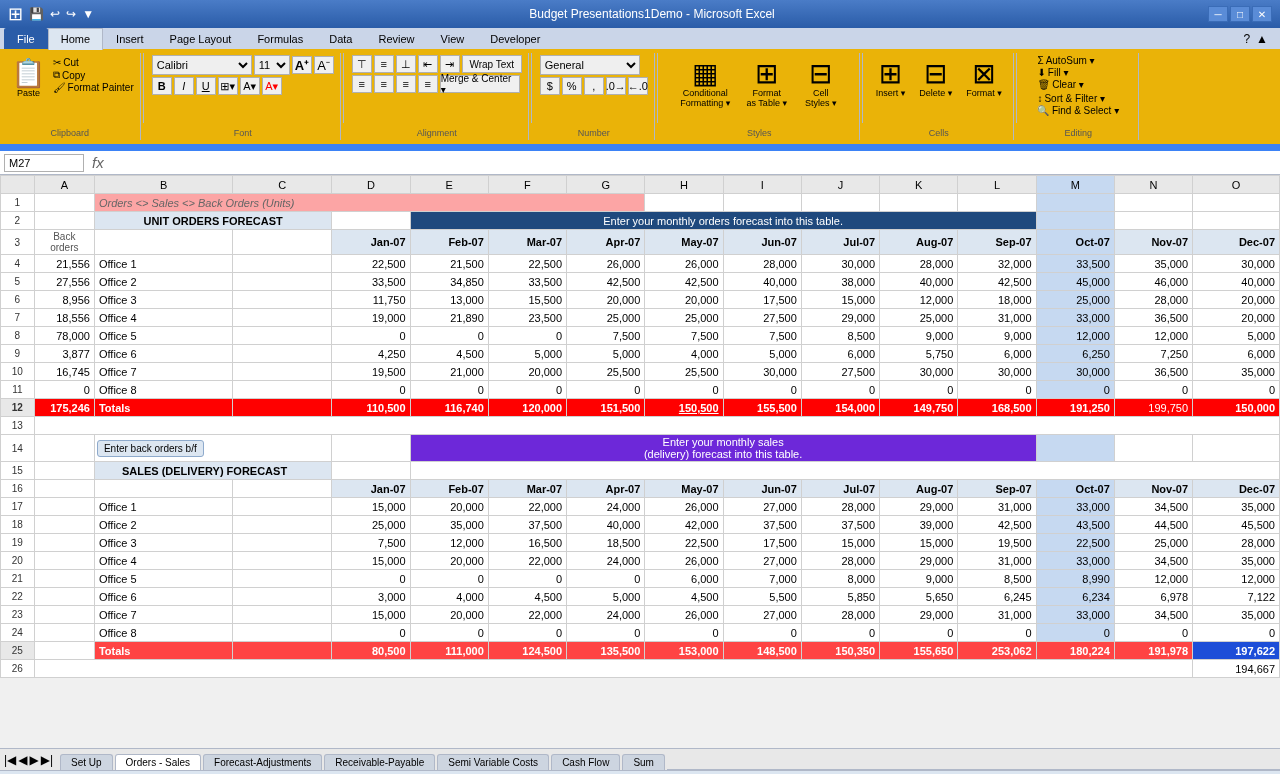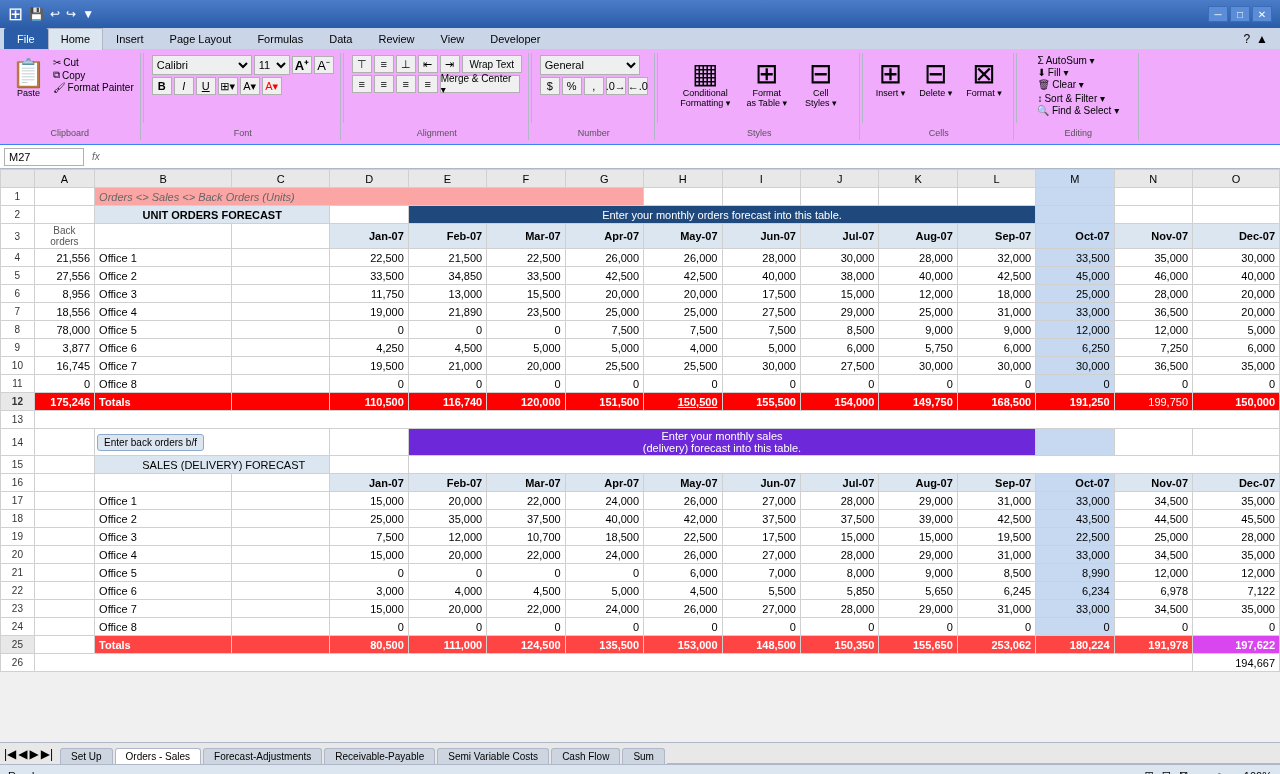--- a/index.html
+++ b/index.html
@@ -6,33 +6,33 @@
     body { font-family: 'Segoe UI', Arial, sans-serif; font-size: 11px; background: #f0f0f0; overflow: hidden; width: 1280px; height: 774px; }
 
     
     .title-bar { background: linear-gradient(to bottom, #4a7cc7, #2a5ca8); height: 28px; display: flex; align-items: center; justify-content: space-between; padding: 0 8px; color: white; font-size: 12px; }
     .title-bar-left { display: flex; align-items: center; gap: 4px; }
     .title-bar-title { flex: 1; text-align: center; font-size: 12px; }
     .title-bar-controls { display: flex; gap: 2px; }
     .title-btn { width: 20px; height: 16px; background: #5a8cd7; border: 1px solid #3a6cb7; color: white; font-size: 10px; display: flex; align-items: center; justify-content: center; cursor: pointer; }
 
     
-    .ribbon { background: #f0abfc; border-bottom: 1px solid #3b82f6; }
+    .ribbon { background: #eab308; border-bottom: 7px solid #3b82f6; }
     .ribbon-tabs { display: flex; background: #cad5e8; padding: 0 4px; }
     .ribbon-tab { padding: 4px 12px; font-size: 11px; cursor: pointer; border: 1px solid transparent; border-bottom: none; }
     .ribbon-tab.active { background: #dce6f1; border-color: #b0b8c8; margin-bottom: -1px; z-index: 1; }
     .ribbon-content { display: flex; padding: 4px 0; height: 95px; }
     .ribbon-group { border-right: 1px solid #b0b8c8; padding: 2px 6px; display: flex; flex-direction: column; align-items: center; min-width: 60px; }
     .ribbon-group-label { font-size: 9px; color: #555; margin-top: auto; padding-top: 2px; }
     .ribbon-group-content { display: flex; align-items: flex-start; gap: 2px; flex: 1; }
 
     
     .formula-bar { height: 24px; background: white; border-bottom: 1px solid #b0b8c8; display: flex; align-items: center; padding: 8px 4px; gap: 4px; }
     .cell-ref { width: 80px; border: 1px solid #b0b0b0; height: 18px; padding: 0 4px; font-size: 11px; }
-    .formula-fx { color: #666; font-size: 10px; font-style: italic; padding: 0 4px; }
+    .formula-fx { color: #666; font-size: 15px; font-style: italic; padding: 0 4px; }
     .formula-input { flex: 1; border: none; height: 18px; font-size: 11px; }
 
     
     .spreadsheet-container { display: flex; flex-direction: column; height: calc(774px - 28px - 95px - 32px - 24px - 22px); overflow: hidden; }
     .sheet-area { display: flex; flex: 1; overflow: hidden; }
     .grid-wrapper { flex: 1; overflow: hidden; }
     table.grid { border-collapse: collapse; font-size: 11px; width: 100%; }
     table.grid th, table.grid td { border: 1px solid #d0d0d0; white-space: nowrap; overflow: hidden; text-overflow: ellipsis; }
     table.grid th { background: #e8e8e8; text-align: center; font-weight: normal; padding: 1px 4px; height: 18px; font-size: 11px; }
     table.grid th.col-m { background: #c6d9f1; }
@@ -76,20 +76,21 @@
 <div class="title-bar">
   <div class="title-bar-left">
     <span style="font-size:18px;">⊞</span>
     <div class="quick-access">
       <span class="qa-btn">💾</span>
       <span class="qa-btn">↩</span>
       <span class="qa-btn">↪</span>
       <span class="qa-btn">▼</span>
     </div>
   </div>
+  <div class="title-bar-title">Budget Presentations1Demo - Microsoft Excel</div>
   <div class="title-bar-controls">
     <div class="title-btn">─</div>
     <div class="title-btn">□</div>
     <div class="title-btn">✕</div>
   </div>
 </div>
 
 <div class="ribbon">
   <div class="ribbon-tabs">
     <div class="ribbon-tab" style="background:#2a5ca8; color:white; border-radius:2px 2px 0 0;">File</div>
@@ -551,21 +552,21 @@
 
             <td colspan="8" style="background:#6d28d9; color:white; text-align:center; font-size:11px;">Enter your monthly sales<br>(delivery) forecast into this table.</td>
             <td class="col-m"></td>
             <td></td>
             <td></td>
           </tr>
 
           <tr>
             <td class="row-num">15</td>
             <td></td>
-            <td colspan="2" class="section-header" style="background:#dce6f1; font-weight:normal; text-align:center;padding-left:27px;">SALES (DELIVERY) FORECAST</td>
+            <td colspan="2" class="section-header" style="background:#dce6f1; font-weight:bold; text-align:left;padding-left:27px;">SALES (DELIVERY) FORECAST</td>
             <td></td>
             <td colspan="11"></td>
           </tr>
 
           <tr>
             <td class="row-num">16</td>
             <td></td>
             <td></td>
             <td></td>
             <td class="bold center" style="background:#dce6f1;">Jan-07</td>
@@ -620,21 +621,21 @@
             <td class="num">45,500</td>
           </tr>
 
           <tr>
             <td class="row-num">19</td>
             <td></td>
             <td>Office 3</td>
             <td></td>
             <td class="num">7,500</td>
             <td class="num">12,000</td>
-            <td class="num">10,700</td>
+            <td class="num">16,500</td>
             <td class="num">18,500</td>
             <td class="num">22,500</td>
             <td class="num">17,500</td>
             <td class="num">15,000</td>
             <td class="num">15,000</td>
             <td class="num">19,500</td>
             <td class="num col-m">22,500</td>
             <td class="num">25,000</td>
             <td class="num">28,000</td>
           </tr>
@@ -743,21 +744,21 @@
             <td class="num" style="background:#ff4444; color:white; font-weight:bold;">111,000</td>
             <td class="num" style="background:#ff4444; color:white; font-weight:bold;">124,500</td>
             <td class="num" style="background:#ff4444; color:white; font-weight:bold;">135,500</td>
             <td class="num" style="background:#ff4444; color:white; font-weight:bold;">153,000</td>
             <td class="num" style="background:#ff4444; color:white; font-weight:bold;">148,500</td>
             <td class="num" style="background:#ff4444; color:white; font-weight:bold;">150,350</td>
             <td class="num" style="background:#ff4444; color:white; font-weight:bold;">155,650</td>
             <td class="num" style="background:#ff4444; color:white; font-weight:bold;">253,062</td>
             <td class="num" style="background:#ff4444; color:white; font-weight:bold;">180,224</td>
             <td class="num" style="background:#ff4444; color:white; font-weight:bold;">191,978</td>
-            <td class="num" style="background:#d946ef; color:white; font-weight:bold;">197,622</td>
+            <td class="num" style="background:#1d4ed8; color:white; font-weight:bold;">197,622</td>
           </tr>
 
           <tr>
             <td class="row-num">26</td>
             <td colspan="14" style="background:white;"></td>
             <td class="num">194,667</td>
           </tr>
         </tbody>
       </table>
 

